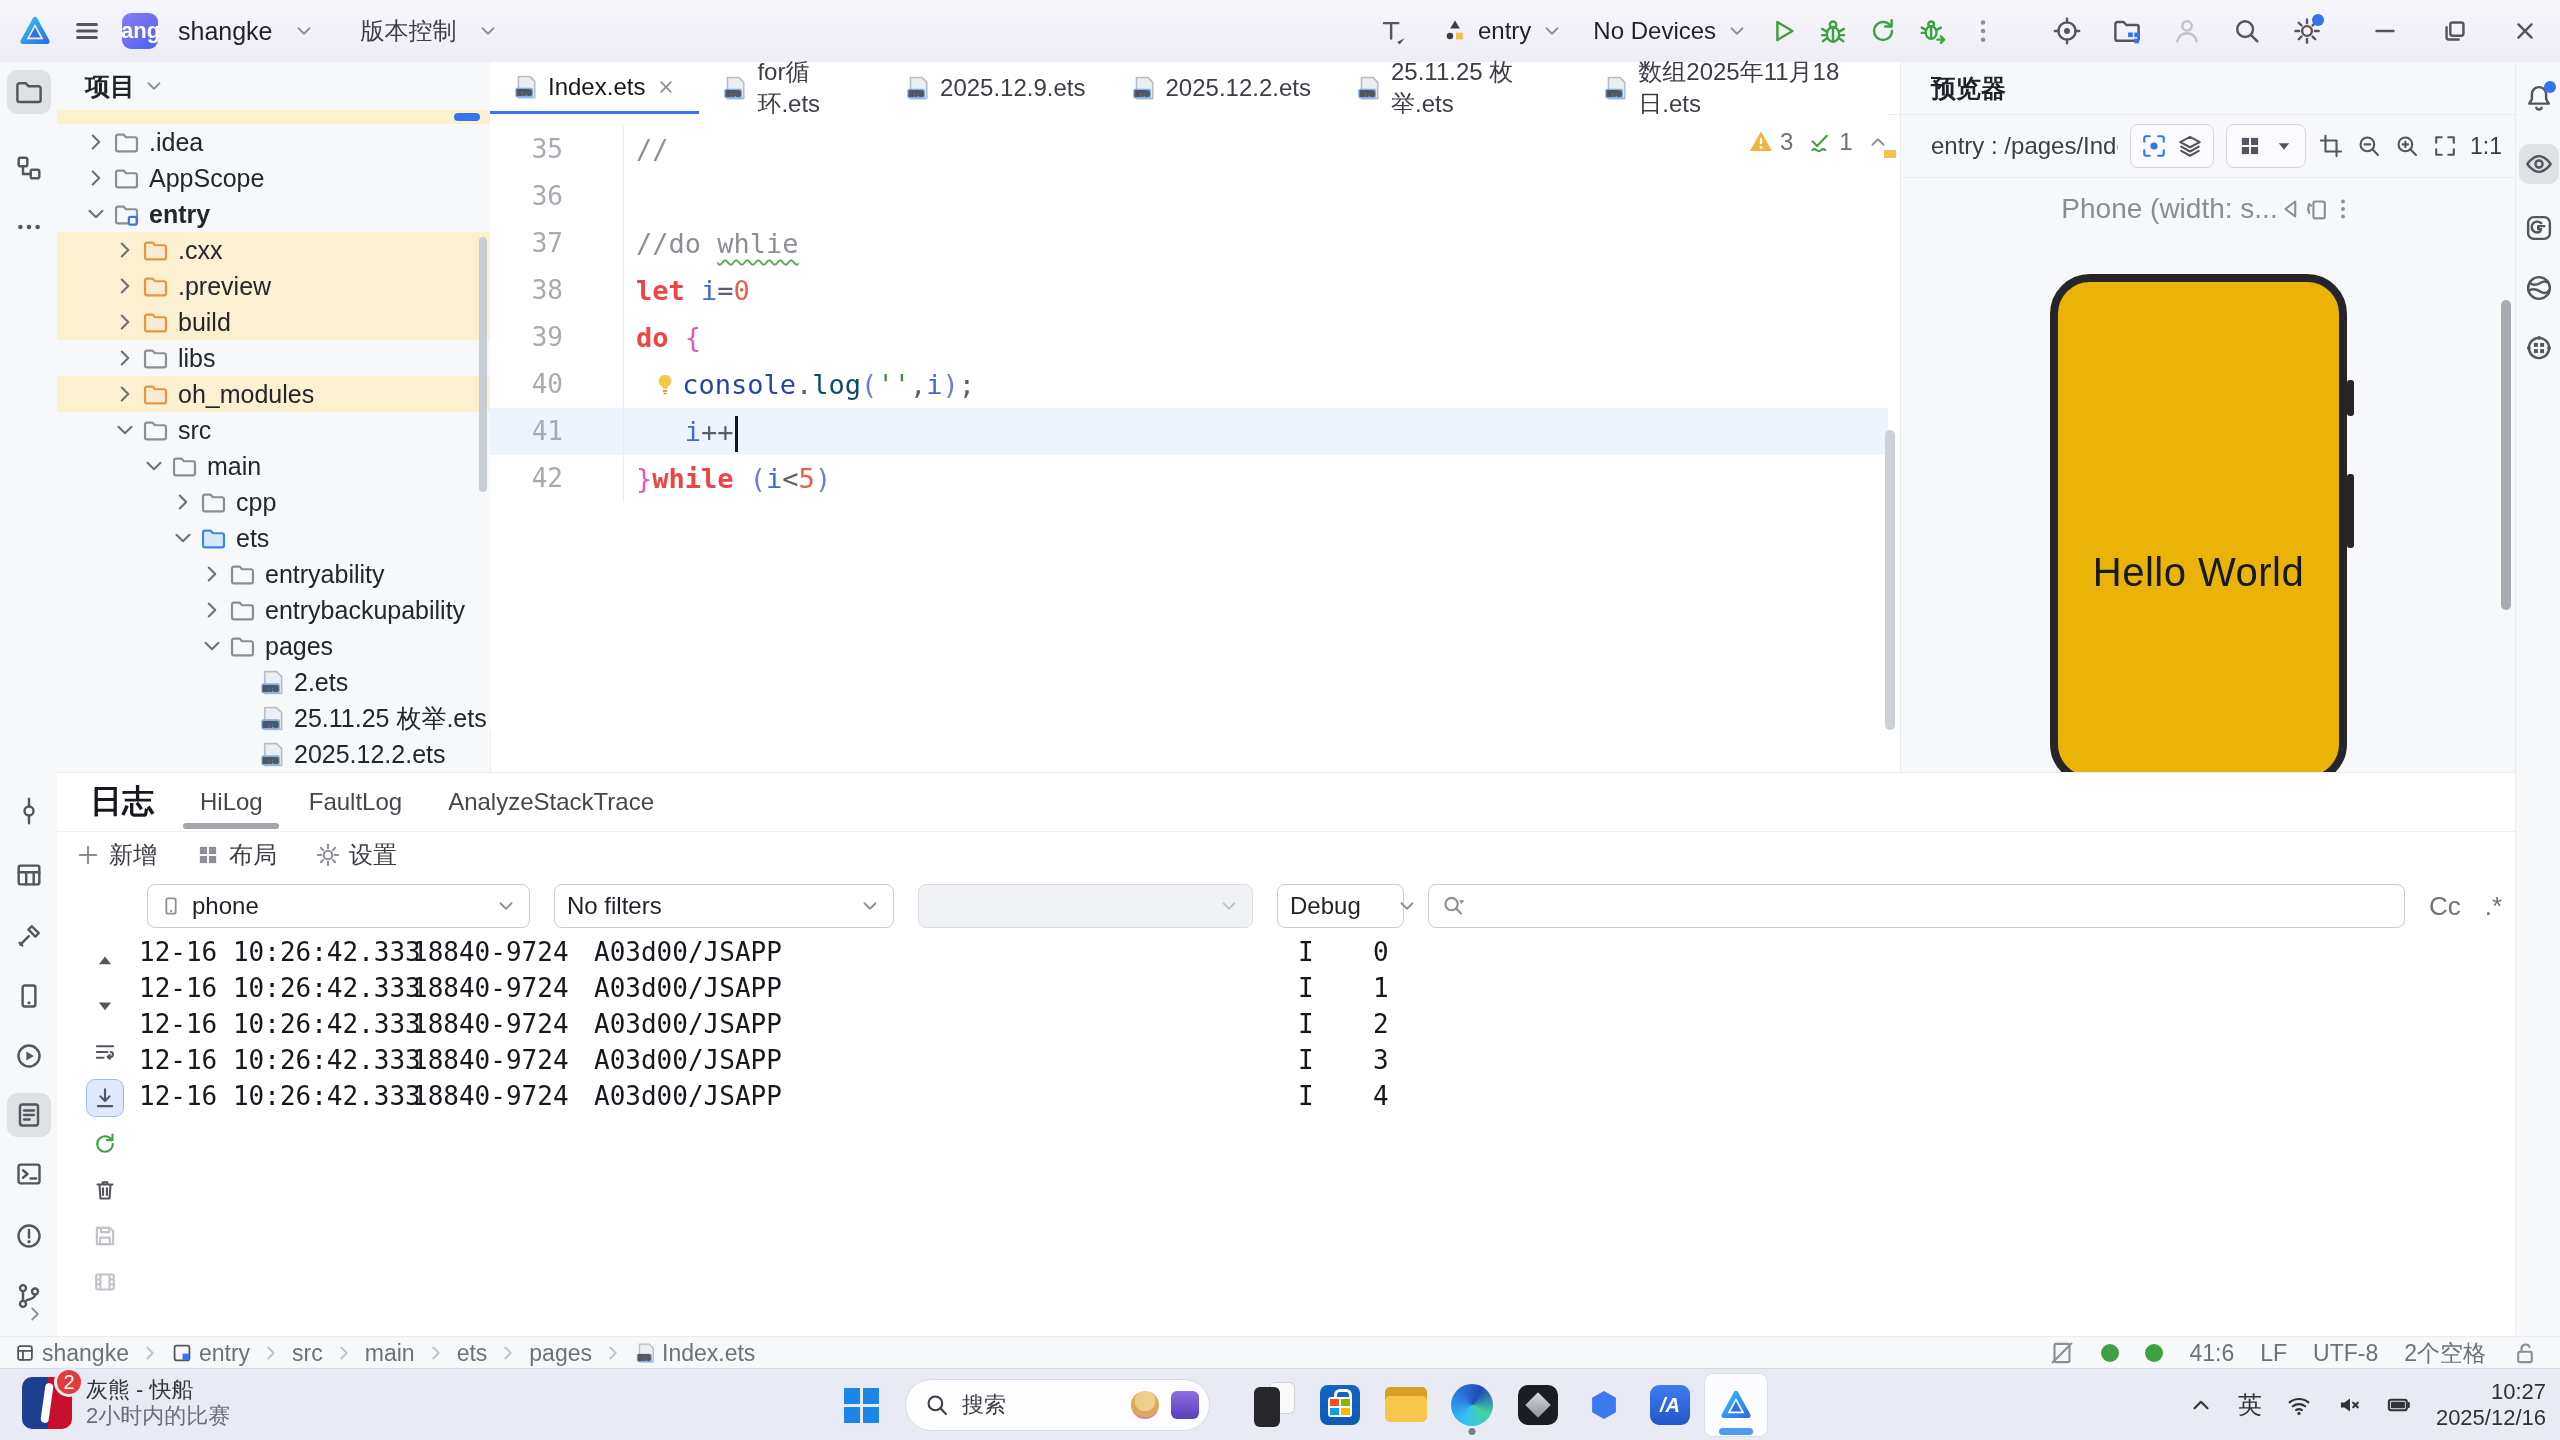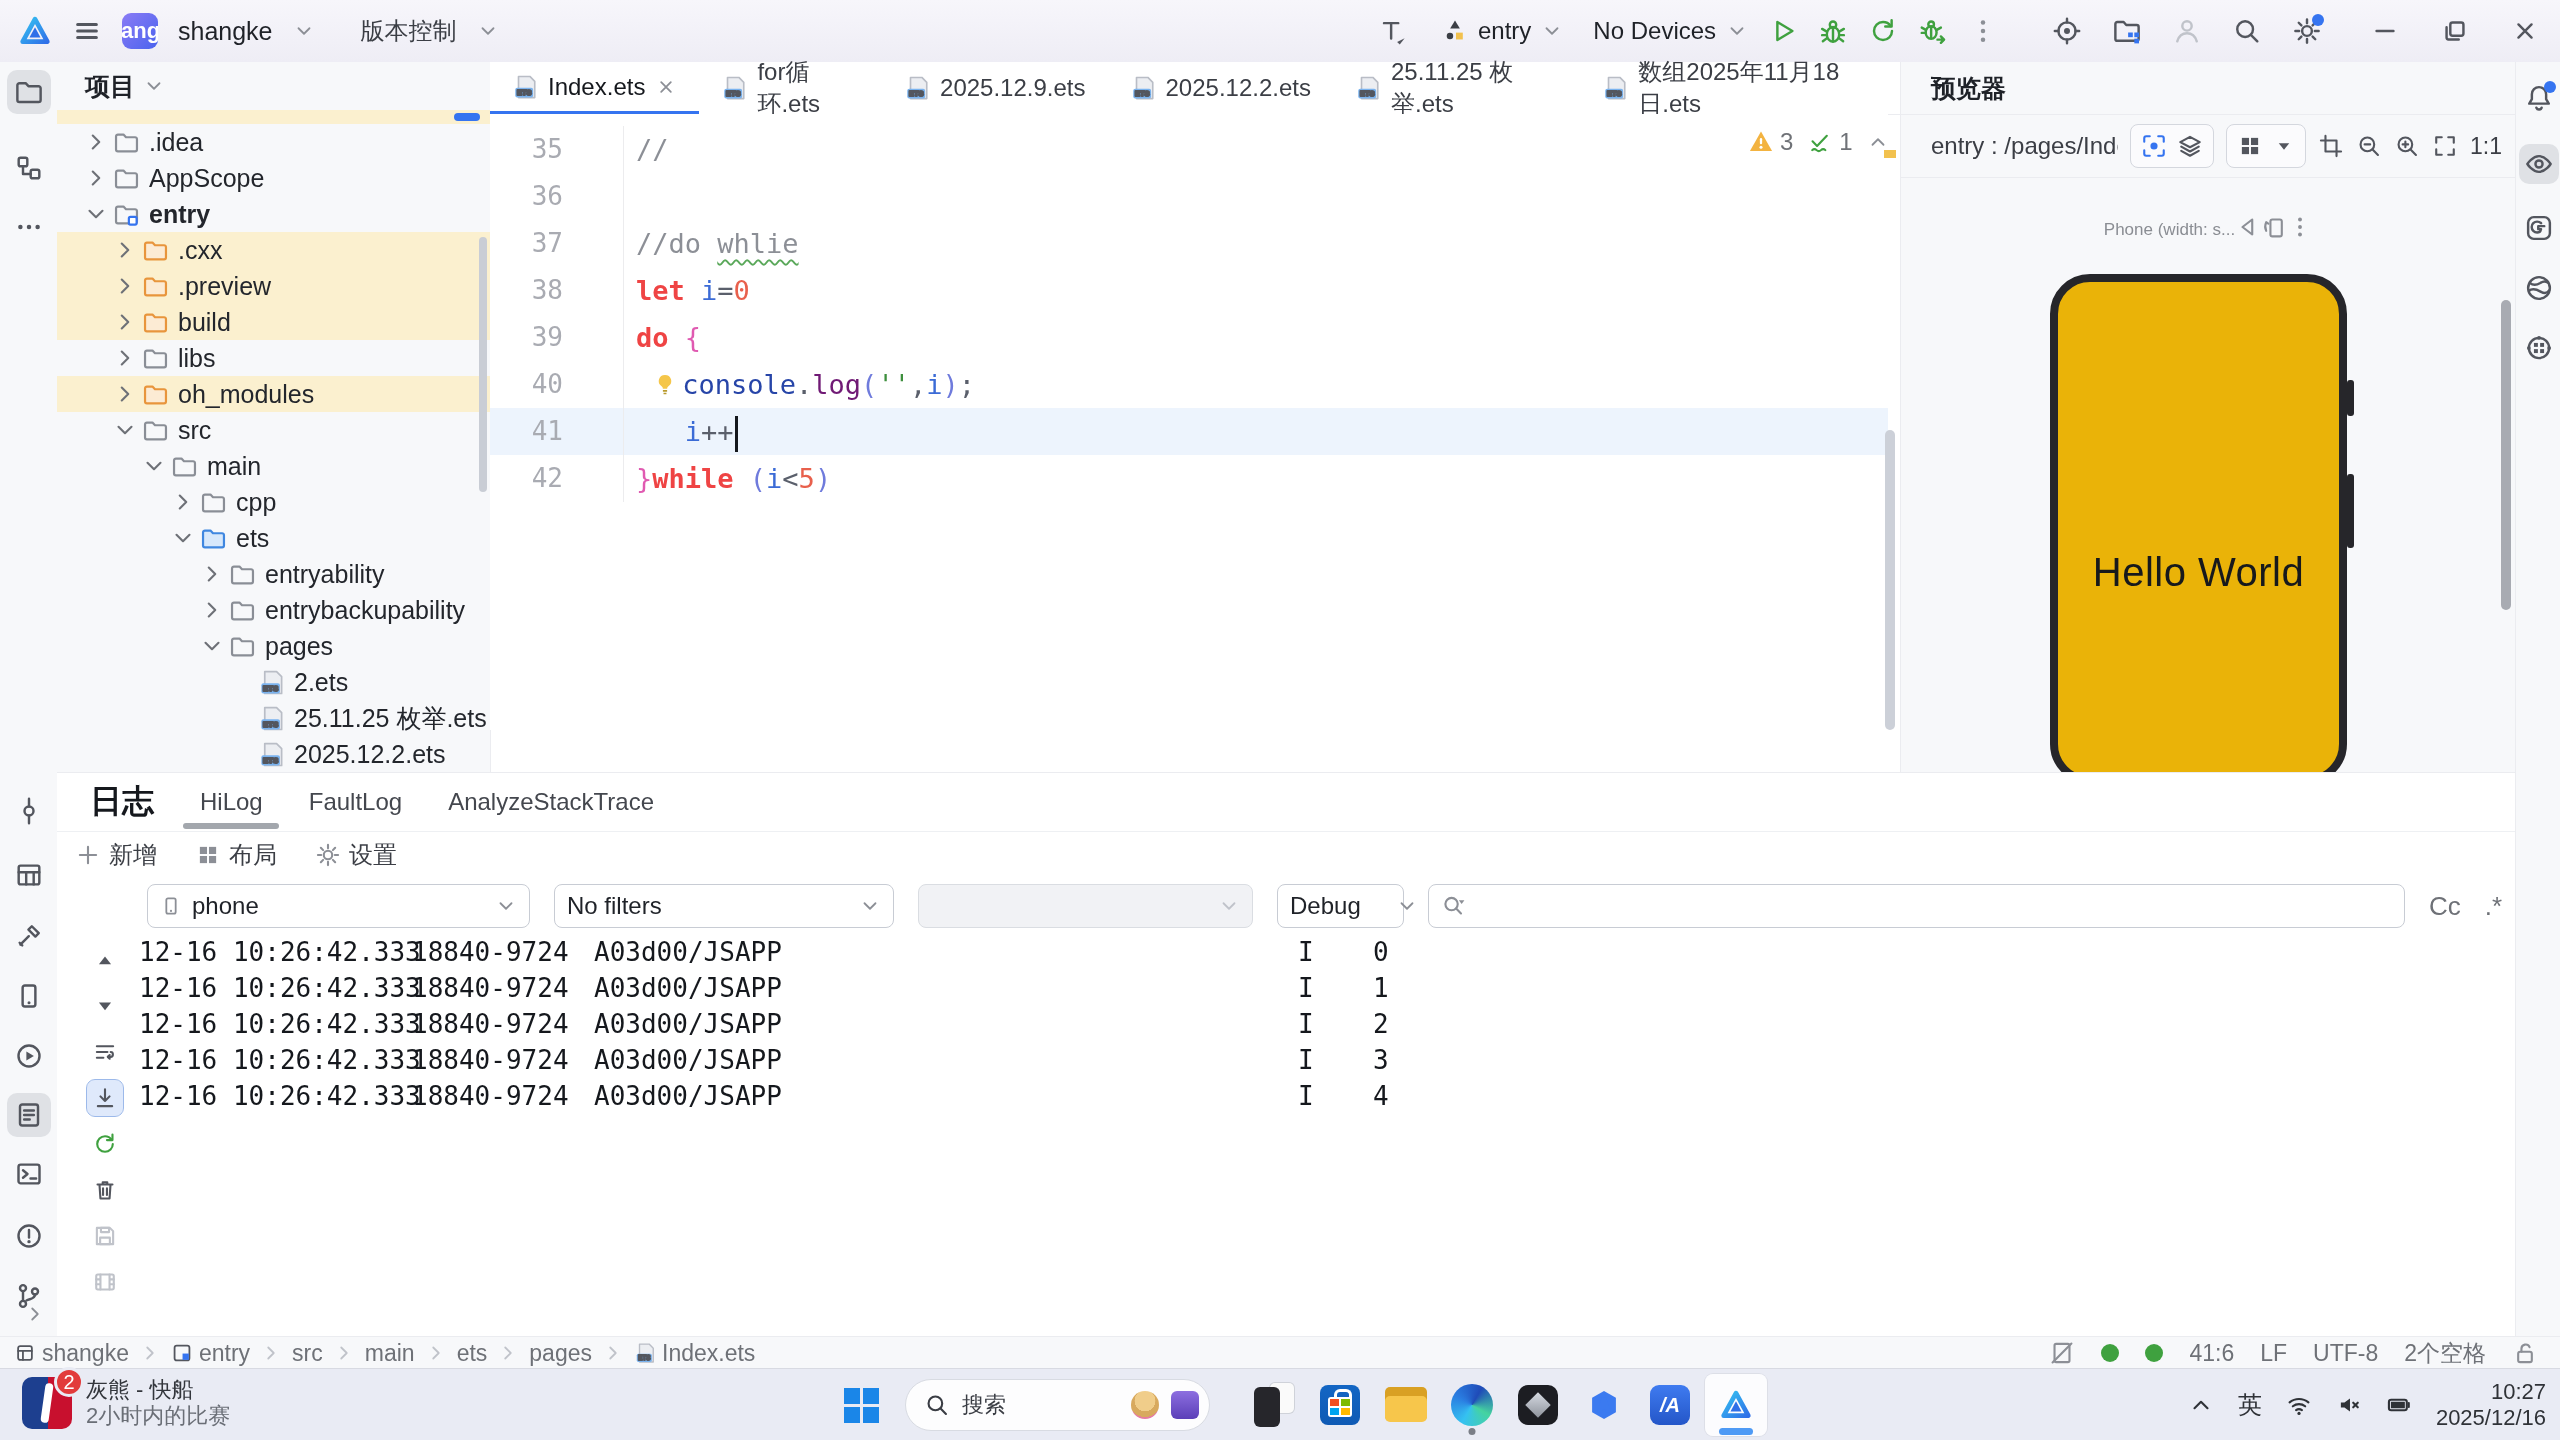--- a/index.html
+++ b/index.html
@@ -57,38 +57,38 @@
   .editor{left:490px;top:114px;width:1398px;height:616px;background:#fff;
           font-family:"DejaVu Sans Mono",monospace;font-size:27px;}
   .code{padding-top:12px;}
   .cl{display:flex;height:47px;line-height:47px;white-space:pre;}
   .cl.cur{background:#edf4fd;}
   .gut{width:134px;flex:0 0 auto;box-sizing:border-box;text-align:right;padding-right:60px;
        color:#a9abb2;font-size:26px;border-right:1px solid #ececee;}
   .ct{padding-left:12px;}
   .tk-c{color:#8c8f96;} .tk-k{color:#ef4444;font-weight:bold;} .tk-v{color:#3b6bd6;}
   .tk-n{color:#e8604c;} .tk-b{color:#e05ab1;} .tk-p{color:#6f7bdc;}
-  .tk-o{color:#2745a8;} .tk-f{color:#701a75;} .tk-s{color:#3d8f3d;} .tk-d{color:#5a5f6b;}
+  .tk-o{color:#2745a8;} .tk-f{color:#0c4a6e;} .tk-s{color:#3d8f3d;} .tk-d{color:#5a5f6b;}
   .typo{text-decoration:underline wavy #5aa85a 2px;text-underline-offset:6px;}
   .caret{display:inline-block;width:3px;height:36px;background:#15181d;vertical-align:middle;margin-left:1px;}
   .bulbic{display:inline-flex;width:26px;height:26px;vertical-align:middle;margin-right:4px;transform:translateY(-2px);}
   .inspect-widget{left:1748px;top:128px;display:flex;align-items:center;gap:14px;font-size:24px;color:#6f7277;
                   font-family:"Liberation Sans",sans-serif;}
   .ed-scroll{left:1884px;top:114px;width:12px;height:616px;}
   .ed-scroll .mark{position:absolute;left:0;top:36px;width:12px;height:8px;background:#f2c14e;}
   .ed-scroll .thumb{position:absolute;left:1px;top:316px;width:10px;height:300px;border-radius:5px;background:#ccd0d8;}
 
   
   .previewer{left:1900px;top:62px;width:615px;height:710px;background:#f7f8fa;border-left:1px solid #ebecf0;overflow:hidden;}
   .pv-title{height:52px;display:flex;align-items:center;padding-left:30px;font-size:25px;font-weight:bold;border-bottom:1px solid #ebecf0;}
   .pv-bar{height:62px;display:flex;align-items:center;padding:0 14px 0 30px;gap:12px;border-bottom:1px solid #ebecf0;}
   .pv-target{font-size:24px;color:#3b3e45;flex:1 1 auto;white-space:nowrap;overflow:hidden;}
   .pv-group{display:flex;align-items:center;gap:10px;border:1px solid #d4d7de;border-radius:8px;height:42px;padding:0 10px;background:#fbfbfd;}
   .pv-zoom{font-size:23px;color:#3b3e45;}
-  .pv-devrow{height:62px;display:flex;align-items:flex-end;justify-content:center;font-size:17px;color:#8a8d93;}
+  .pv-devrow{height:62px;display:flex;align-items:center;justify-content:center;font-size:28px;color:#8a8d93;}
   .phone{position:absolute;left:149px;top:212px;width:281px;height:494px;background:#eab308;border:8px solid #26262a;border-radius:40px;}
   .phone .btn1{position:absolute;right:-15px;top:98px;width:7px;height:36px;background:#26262a;border-radius:3px;}
   .phone .btn2{position:absolute;right:-15px;top:192px;width:7px;height:74px;background:#26262a;border-radius:3px;}
   .hello{position:absolute;left:0;right:0;top:268px;text-align:center;font-size:40px;font-weight:500;color:#17191c;letter-spacing:.5px;}
   .pv-scroll{position:absolute;right:5px;top:238px;width:10px;height:310px;border-radius:5px;background:#a8abb2;}
 
   
   .rightrail{left:2515px;top:62px;width:45px;height:1274px;background:#f7f8fa;border-left:1px solid #ebecf0;}
   .rr-btn{position:absolute;left:3px;width:40px;height:40px;border-radius:10px;display:flex;align-items:center;justify-content:center;}
   .rr-btn.sel{background:#dfe1e5;}

